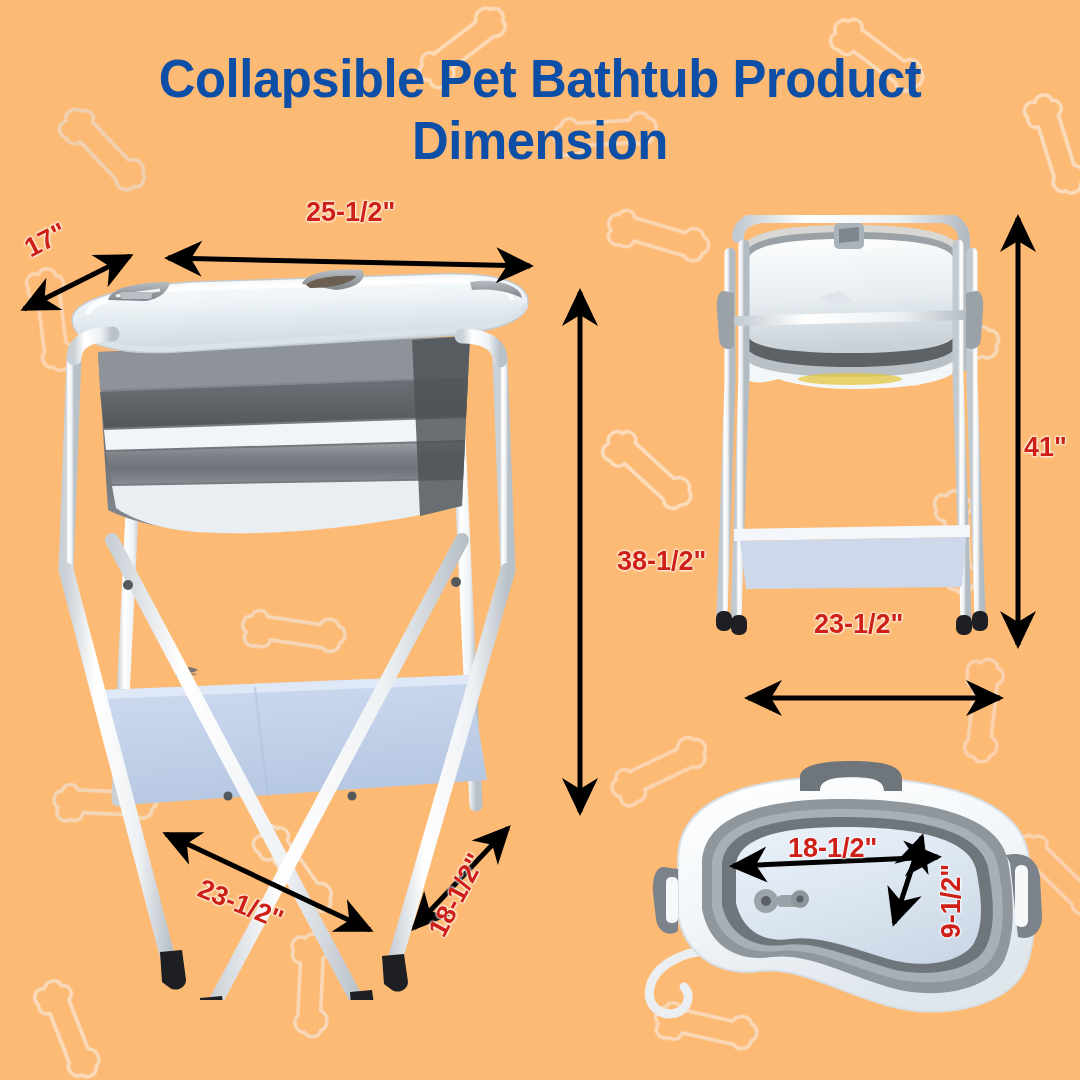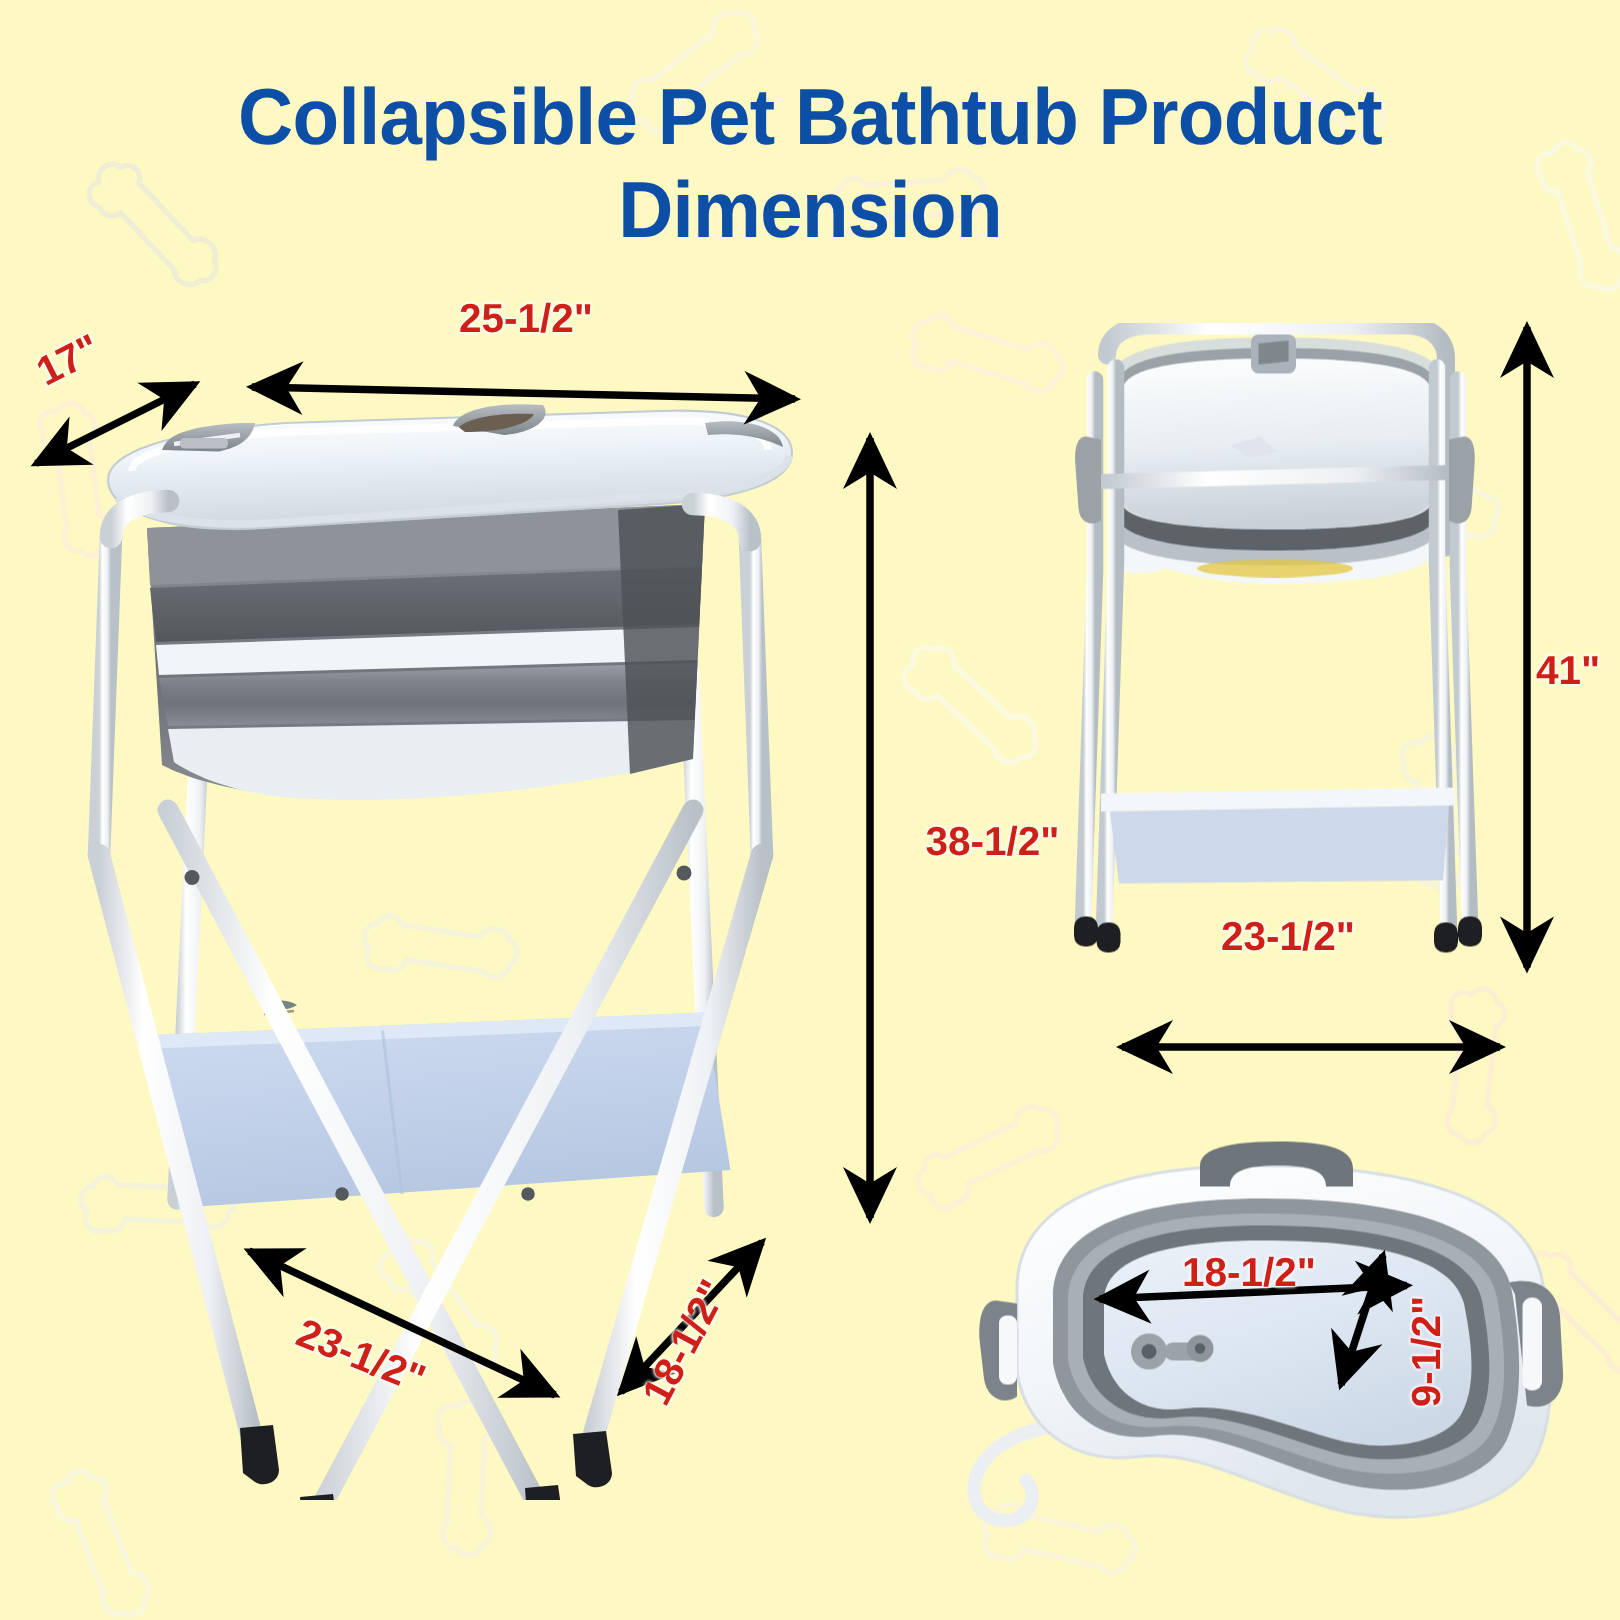--- a/index.html
+++ b/index.html
@@ -3,21 +3,21 @@
 <meta charset="utf-8">
 <style>
   html,body{margin:0;padding:0;}
   body{
     width:1080px;height:1080px;
     background:#ffffff;
     font-family:"Liberation Sans", sans-serif;
     overflow:hidden;
     position:relative;
   }
-  #stage{position:absolute;left:0;top:0;width:1080px;height:1080px;overflow:hidden;background:#fef9c3;}
+  #stage{position:absolute;left:0;top:0;width:1080px;height:1080px;overflow:hidden;background:#fdba74;}
 
   
   #bones{position:absolute;left:0;top:0;width:1080px;height:1080px;z-index:0;pointer-events:none;}
 
   
   #title{
     position:absolute;left:0;top:48px;width:1080px;
     text-align:center;z-index:6;
     color:#0d4ea6;
     font-weight:bold;

